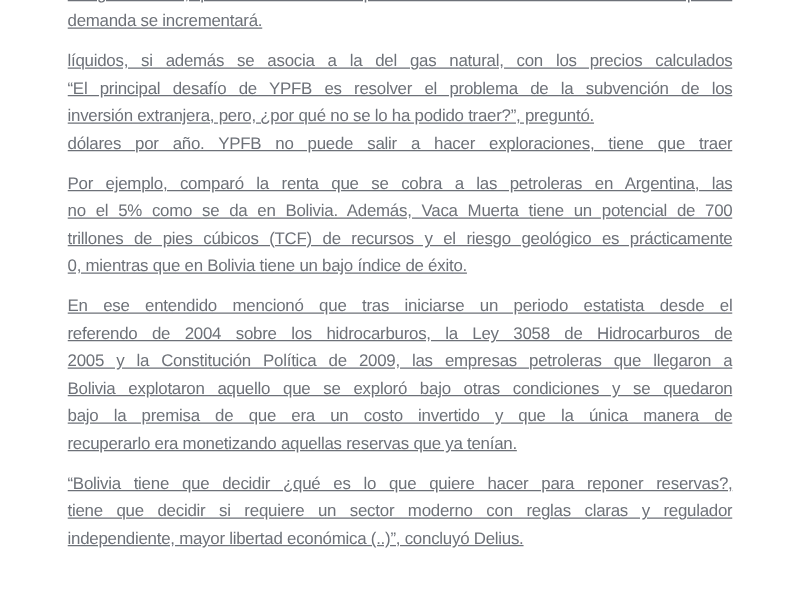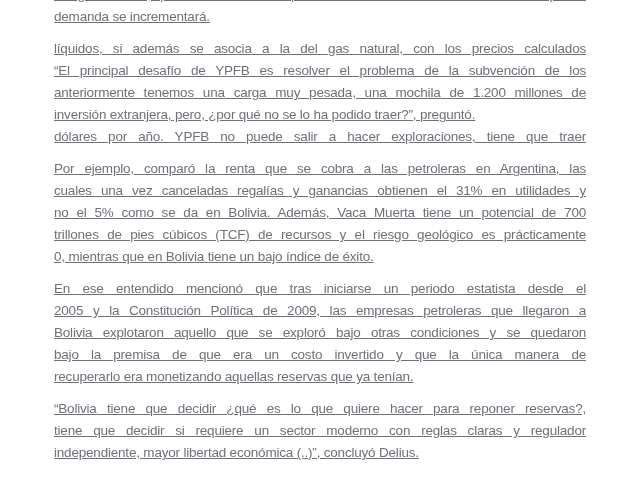--- a/index.html
+++ b/index.html
@@ -41,33 +41,32 @@
 
 <div class="page-root">
   <div class="article" style="color: rgb(109, 113, 120);">
       <div class="para">
         <div class="line">de gas natural, por lo menos de aquí a cinco años se reducirá mientras que la</div>
         <div class="line last">demanda se incrementará.</div>
       </div>
       <div class="para">
         <div class="line">líquidos, si además se asocia a la del gas natural, con los precios calculados</div>
         <div class="line">“El principal desafío de YPFB es resolver el problema de la subvención de los</div>
-        <div class="line">anteriormente tenemos una carga muy pesada, una mochila de 1.200 millones de</div>
         <div class="line last">inversión extranjera, pero, ¿por qué no se lo ha podido traer?”, preguntó.</div>
         <div class="line">dólares por año. YPFB no puede salir a hacer exploraciones, tiene que traer</div>
       </div>
       <div class="para">
         <div class="line">Por ejemplo, comparó la renta que se cobra a las petroleras en Argentina, las</div>
-        <div class="line">cuales una vez canceladas regalías y ganancias  obtienen el 31% en utilidades y</div>
         <div class="line">no el 5% como se da en Bolivia. Además, Vaca Muerta tiene un potencial de 700</div>
         <div class="line">trillones de pies cúbicos (TCF) de recursos y el riesgo geológico es prácticamente</div>
         <div class="line last">0, mientras que en Bolivia tiene un bajo índice de éxito.</div>
       </div>
       <div class="para">
         <div class="line">En ese entendido mencionó que  tras iniciarse un periodo estatista desde el</div>
+        <div class="line">referendo de 2004 sobre los hidrocarburos, la Ley 3058 de Hidrocarburos de</div>
         <div class="line">2005  y la Constitución Política de 2009, las empresas petroleras que llegaron a</div>
         <div class="line">Bolivia  explotaron aquello que se exploró bajo otras condiciones y se quedaron</div>
         <div class="line">bajo la premisa de que era un costo invertido y que la única manera de</div>
         <div class="line last">recuperarlo  era monetizando aquellas reservas que ya tenían.</div>
       </div>
       <div class="para">
         <div class="line">“Bolivia tiene que decidir ¿qué es lo que quiere hacer para reponer reservas?,</div>
         <div class="line">tiene que decidir si requiere un sector moderno con reglas claras y regulador</div>
         <div class="line last">independiente, mayor libertad económica (..)”, concluyó Delius.</div>
       </div>

